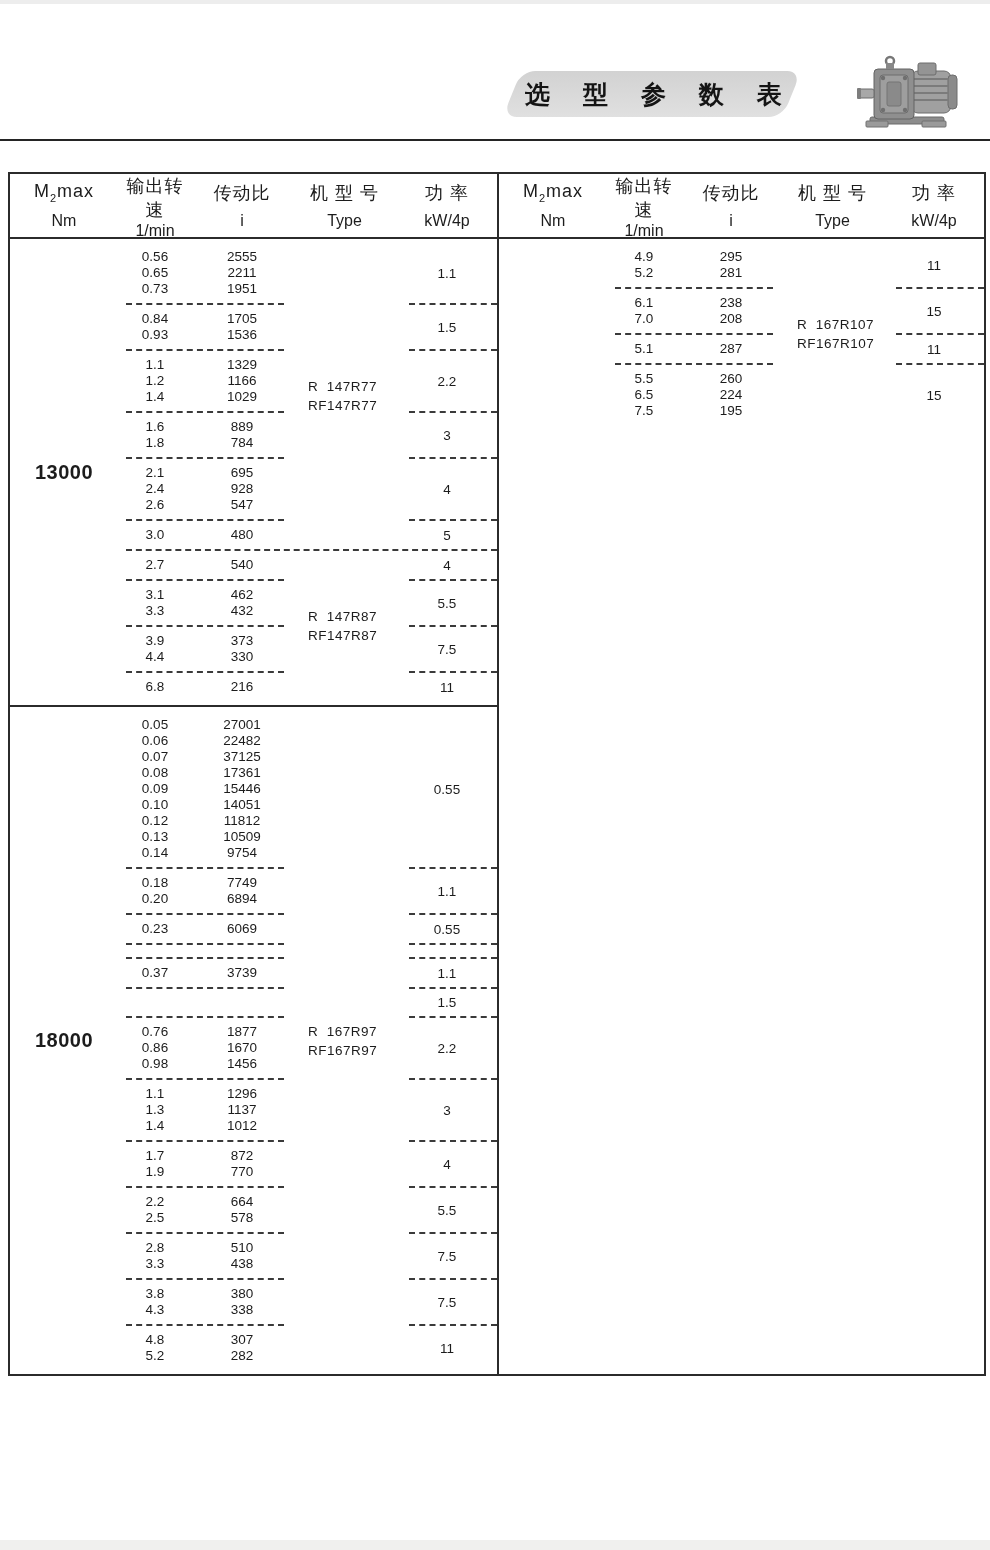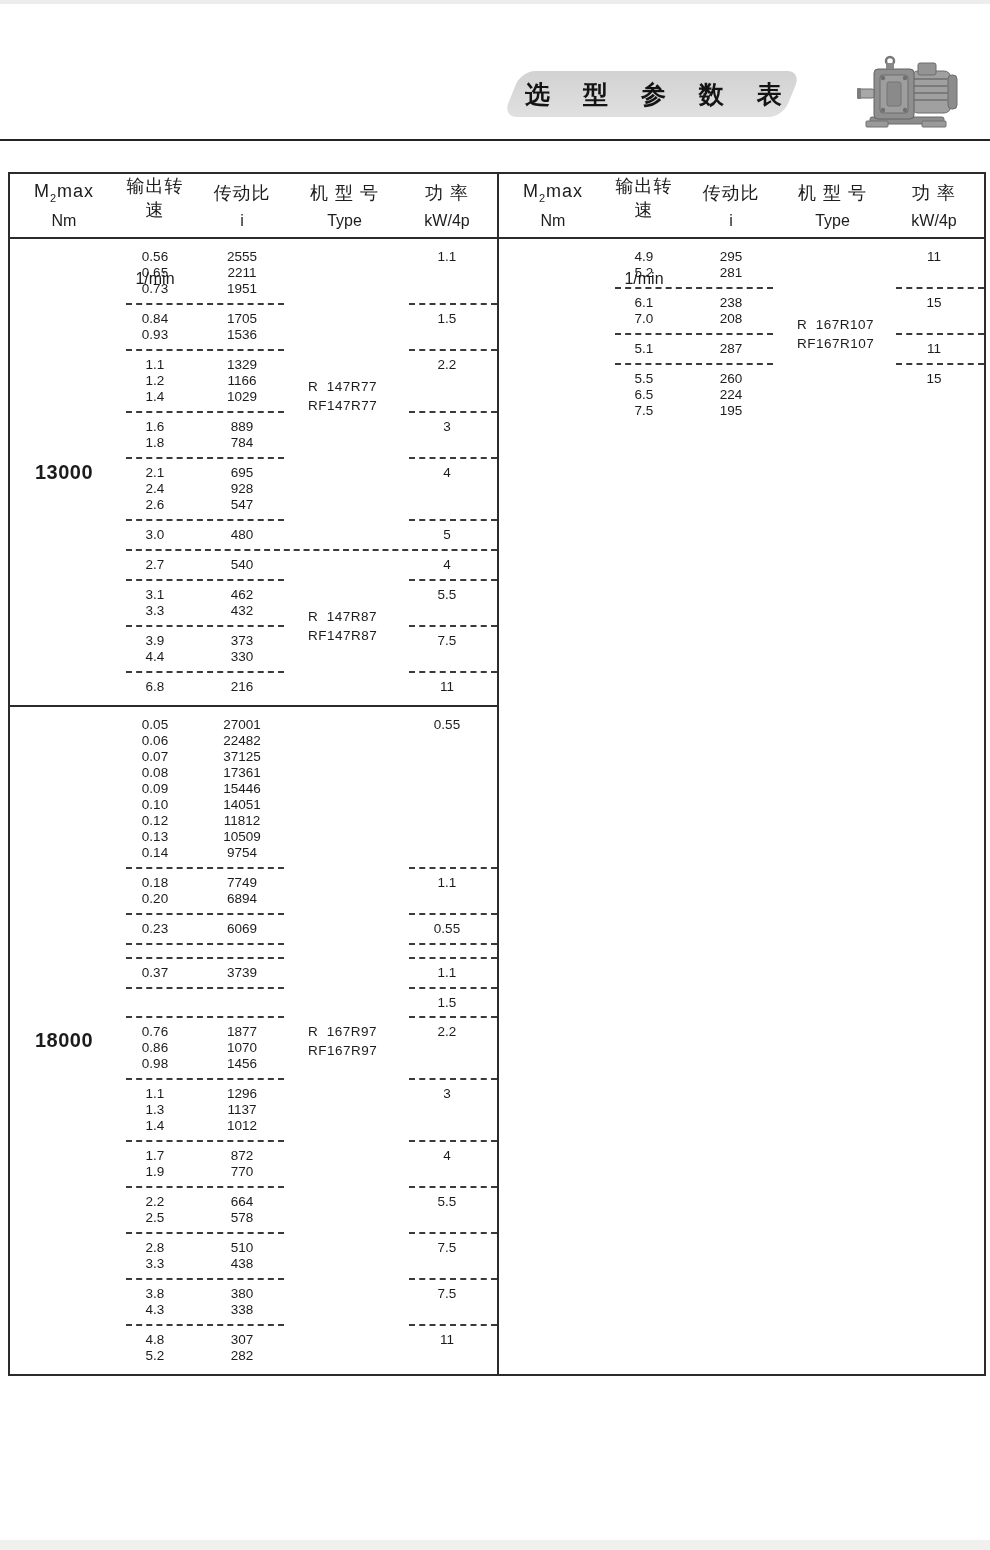--- a/index.html
+++ b/index.html
@@ -30,37 +30,37 @@
     position:absolute; top:172px; left:8px; width:978px;
     border:2px solid #2b2b2b; display:flex; align-items:stretch; box-sizing:border-box;
     background:#fff;
   }
   .half { width:487px; display:flex; flex-direction:column; }
   .half.left { border-right:2px solid #2b2b2b; }
   .half.right { width:485px; }
 
   .thead { display:flex; height:63px; border-bottom:2px solid #2b2b2b; flex:none; }
   .th { display:flex; flex-direction:column; justify-content:space-evenly; text-align:center; }
-  .th-m2max { width:108px; } .th-speed { width:74px;gap:48px; } .th-ratio { width:100px; }
+  .th-m2max { width:108px; } .th-speed { width:74px; } .th-ratio { width:100px; }
   .th-type { flex:1; } .th-power { width:100px; }
   .th-line1 { font-size:18px; font-weight:500; letter-spacing:1px; }
   .th-line2 { font-size:16px; }
   .th sub { font-size:11px; }
 
   .tbody { display:flex; flex-direction:column; flex:1; }
   .section { display:flex; }
   .section + .section { border-top:2px solid #2b2b2b; }
   .torque {
     width:108px; flex:none; display:flex; align-items:center; justify-content:center;
     font-size:20px; font-weight:bold; letter-spacing:0.5px;
   }
   .sec-body { flex:1; padding:10px 0; display:flex; flex-direction:column; }
 
   .block { position:relative; display:flex; flex-direction:column; }
-  .group { display:flex; align-items:flex-start; }
+  .group { display:flex; align-items:center; }
   .g-sr { width:174px; flex:none; }
   .g-gap { flex:1; }
   .g-power { width:100px; flex:none; text-align:center; font-size:13.5px; }
   .row { display:flex; height:16px; line-height:16px; font-size:13.5px; }
   .c-speed { width:74px; text-align:center; }
   .c-ratio { width:100px; text-align:center; }
 
   .gsep { display:flex; align-items:center; height:14px; }
   .gsep-a { margin-left:8px; width:158px; border-top:2px dashed #3a3a3a; }
   .gsep-gap { flex:1; }
@@ -451,21 +451,21 @@
                     <div class="gsep-b"></div>
                   </div>
                   <div class="group">
                     <div class="g-sr">
                       <div class="row">
                         <span class="c-speed">0.76</span>
                         <span class="c-ratio">1877</span>
                       </div>
                       <div class="row">
                         <span class="c-speed">0.86</span>
-                        <span class="c-ratio">1070</span>
+                        <span class="c-ratio">1670</span>
                       </div>
                       <div class="row">
                         <span class="c-speed">0.98</span>
                         <span class="c-ratio">1456</span>
                       </div>
                     </div>
                     <div class="g-gap"></div>
                     <div class="g-power">2.2</div>
                   </div>
                   <div class="gsep">

